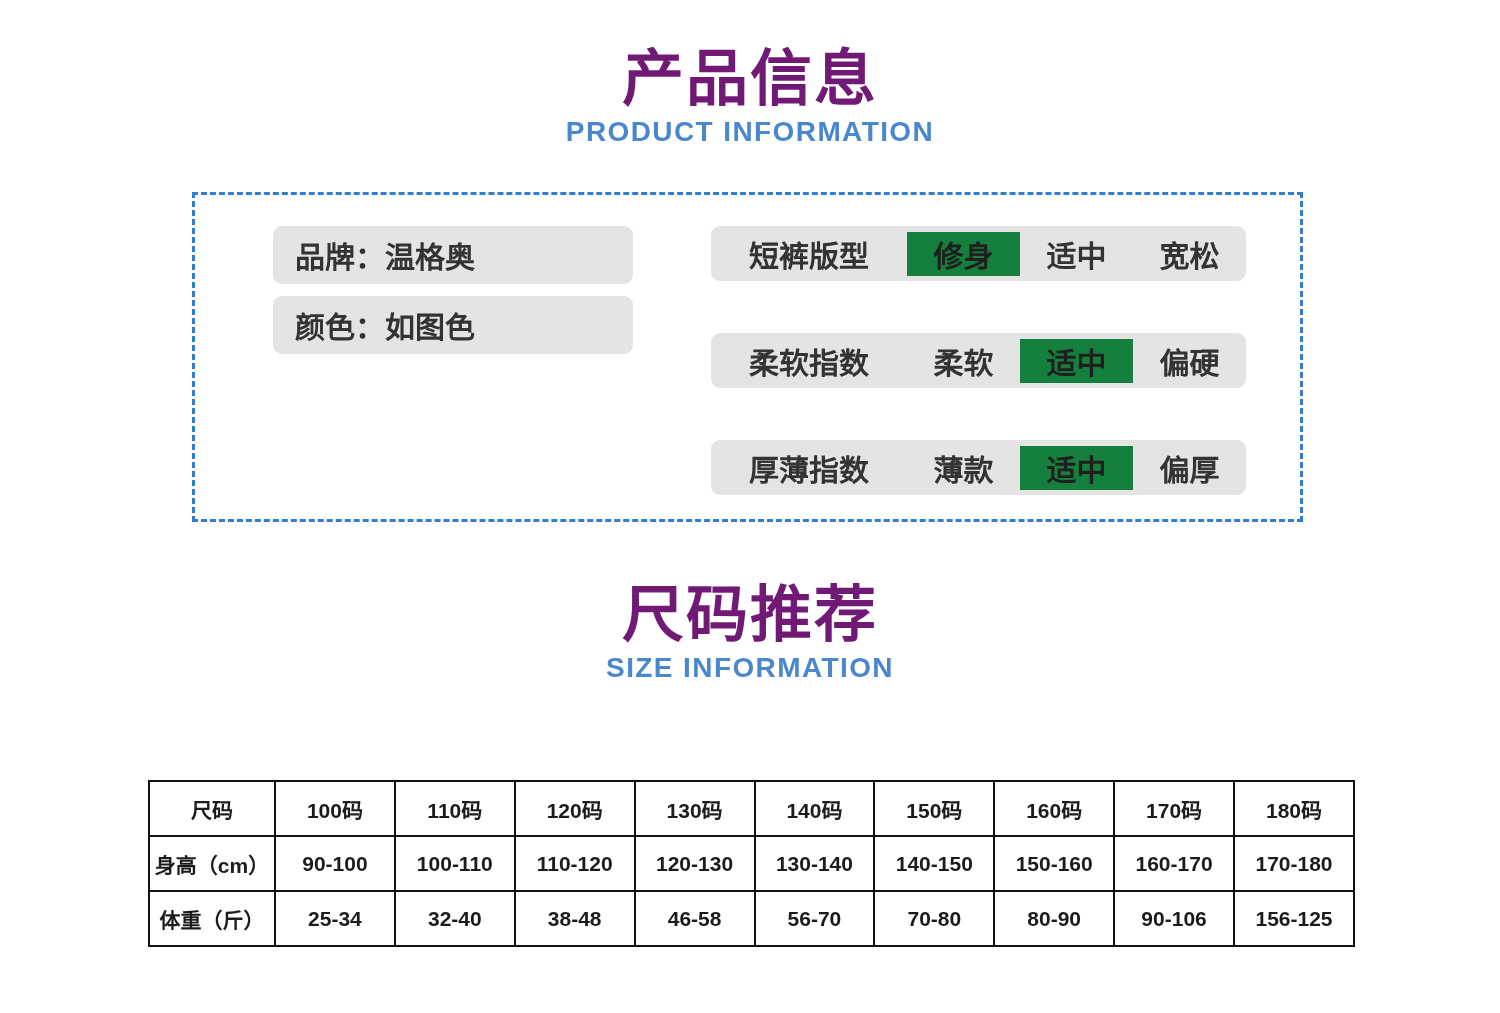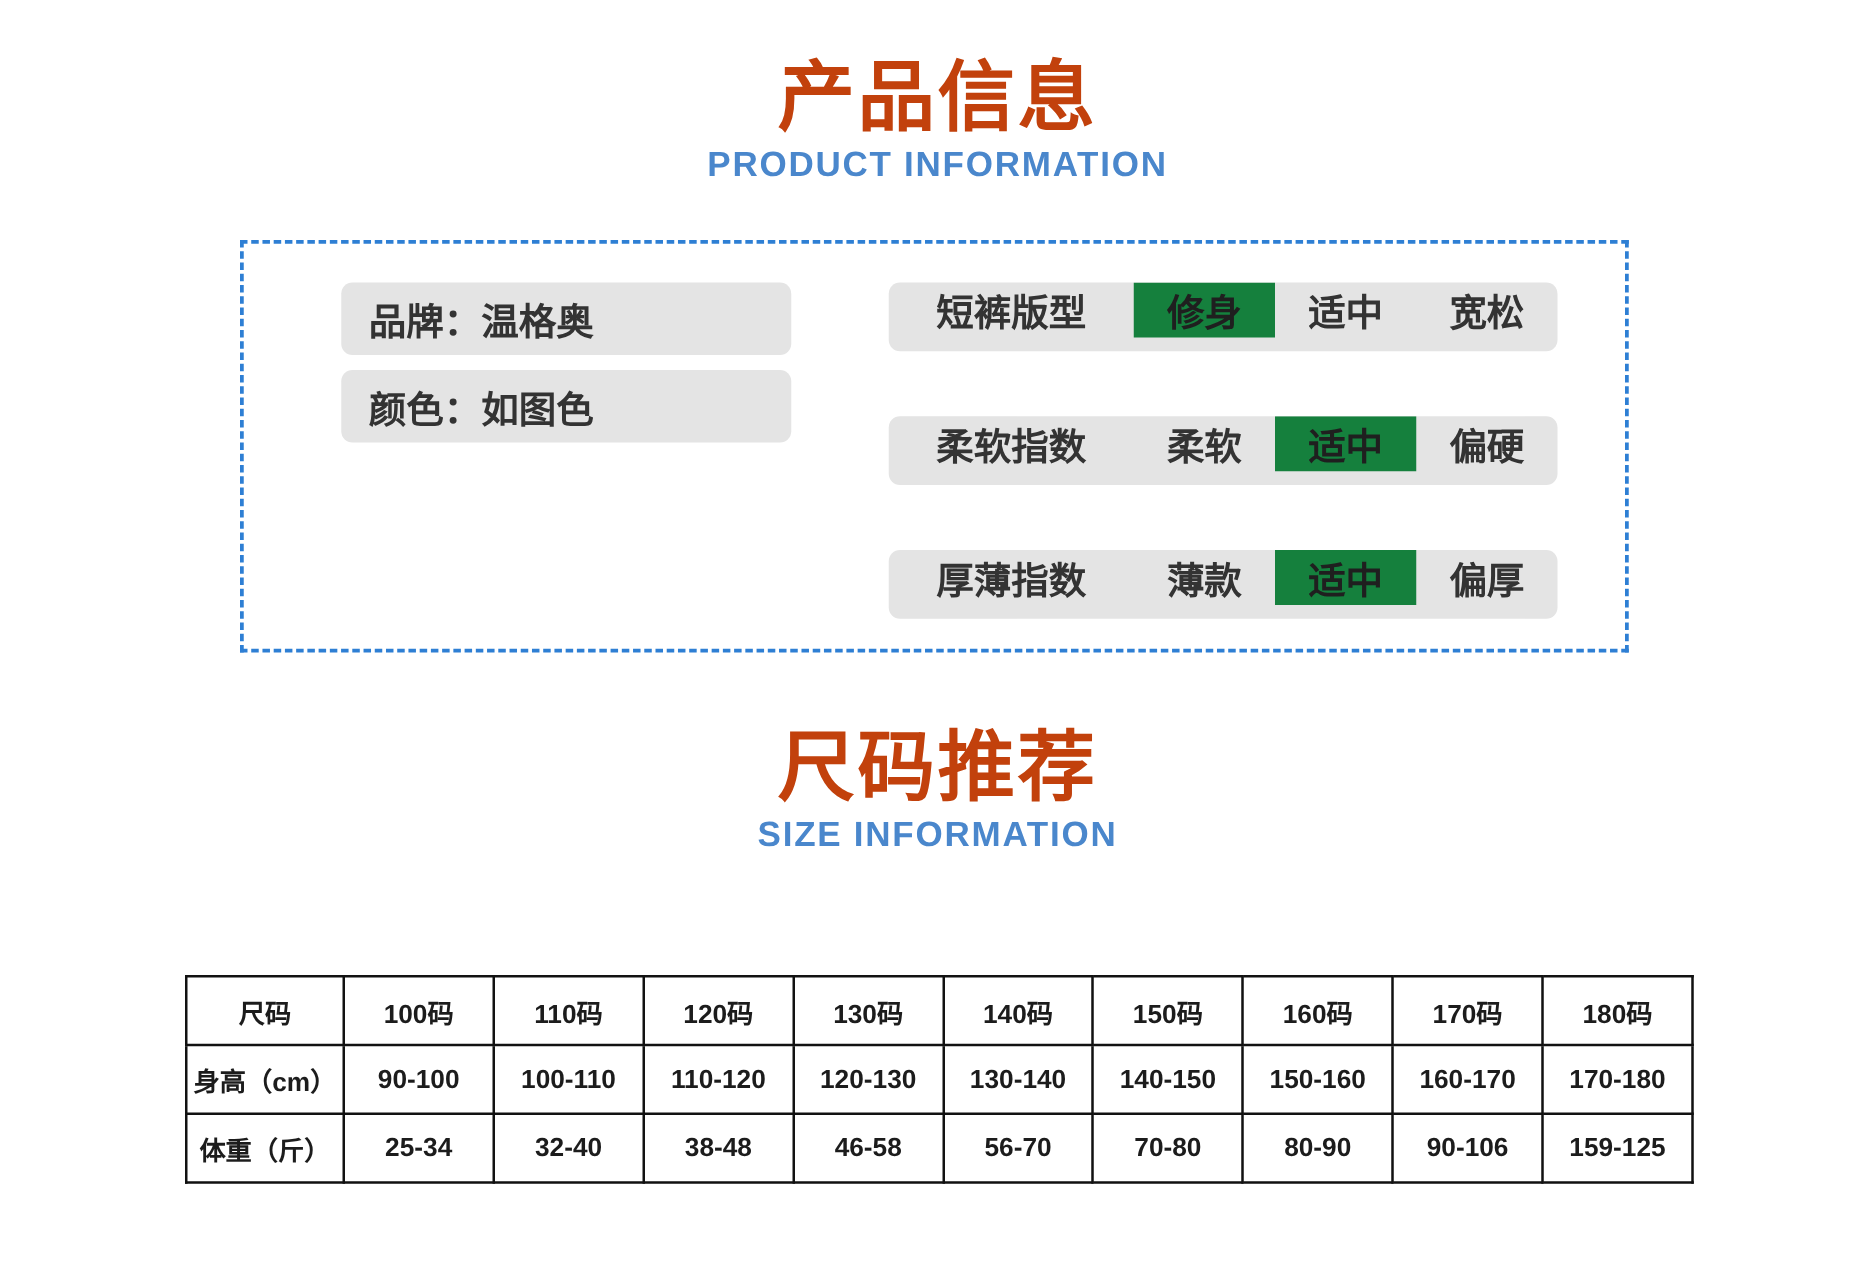--- a/index.html
+++ b/index.html
@@ -22,21 +22,21 @@
     text-align: center;
     position: absolute;
     left: 0;
     width: 1500px;
   }
   .section-head .cn {
     font-size: 62px;
     font-weight: bold;
     line-height: 1;
     letter-spacing: 2px;
-    color: #c2410c;
+    color: #701a75;
     font-family: "Liberation Sans", "DejaVu Sans", sans-serif;
   }
   .section-head .en {
     margin-top: 8px;
     font-size: 28px;
     font-weight: bold;
     letter-spacing: 1.4px;
     color: #4a87cc;
     line-height: 1;
   }
@@ -84,21 +84,21 @@
     left: 516px;
     top: 31px;
     width: 535px;
   }
   .attr-row {
     height: 55px;
     background: #e4e4e4;
     border-radius: 9px;
     margin-bottom: 52px;
     display: flex;
-    align-items: flex-start;
+    align-items: center;
     overflow: hidden;
     box-sizing: border-box;
   }
   .attr-row:last-child { margin-bottom: 0; }
   .attr-label {
     flex: 0 0 196px;
     display: flex;
     align-items: center;
     justify-content: center;
     font-size: 30px;
@@ -221,16 +221,16 @@
     <tr>
       <td class="rowhead">体重（斤）</td>
       <td>25-34</td>
       <td>32-40</td>
       <td>38-48</td>
       <td>46-58</td>
       <td>56-70</td>
       <td>70-80</td>
       <td>80-90</td>
       <td>90-106</td>
-      <td>159-125</td>
+      <td>156-125</td>
     </tr>
   </tbody>
 </table>
 
 </body></html>

